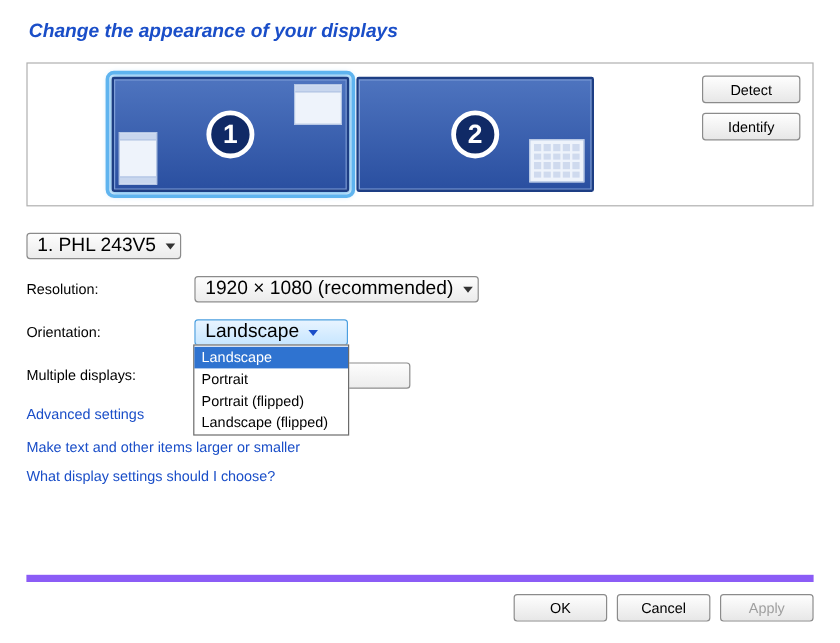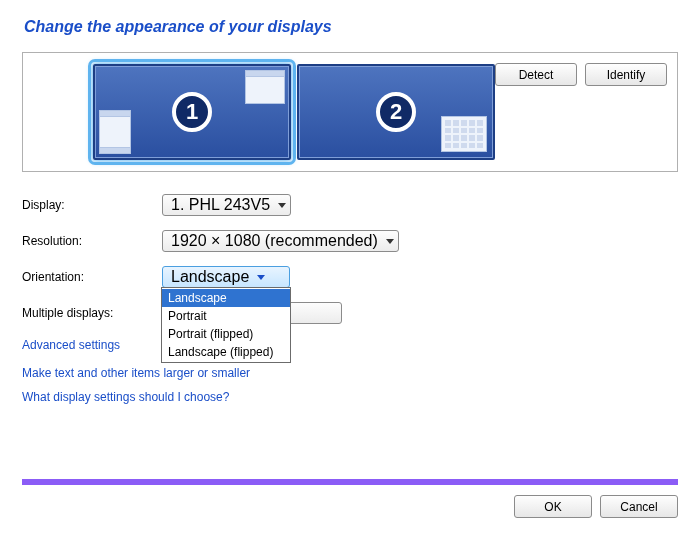--- a/index.html
+++ b/index.html
@@ -90,21 +90,21 @@
     grid-template-rows: repeat(4,1fr);
     gap: 2px;
     padding: 3px;
   }
   .decor-keyboard span { background:#cfdaee; }
   .right-buttons {
     position: absolute;
     right: 10px;
     top: 10px;
     display: flex;
-    flex-direction: row;
+    flex-direction: column;
     gap: 8px;
   }
   .win-btn {
     min-width: 82px;
     height: 23px;
     background: linear-gradient(180deg,#fefefe,#e7e7e7);
     border: 1px solid #8b8b8b;
     border-radius: 3px;
     font-size: 12px;
     cursor: pointer;
@@ -232,21 +232,20 @@
       </div>
     </div>
   </div>
   <div class="right-buttons">
     <button class="win-btn">Detect</button>
     <button class="win-btn">Identify</button>
   </div>
 </div>
 
 <div class="form-row">
-  <span class="form-label">Display:</span>
   <div class="combo" style="min-width:108px">
     <span>1. PHL 243V5</span>
     <span class="arrow"></span>
   </div>
 </div>
 
 <div class="form-row">
   <span class="form-label">Resolution:</span>
   <div class="combo" style="min-width:200px">
     <span>1920 × 1080 (recommended)</span>
@@ -285,13 +284,14 @@
 <div class="link-block">
   <div class="link">Make text and other items larger or smaller</div>
 </div>
 <div class="link-block" style="margin-top:10px">
   <div class="link">What display settings should I choose?</div>
 </div>
 
 <div class="footer">
   <button class="win-btn" style="min-width:78px">OK</button>
   <button class="win-btn" style="min-width:78px">Cancel</button>
+  <button class="win-btn" style="min-width:78px" disabled="">Apply</button>
 </div>
 
 </body></html>

